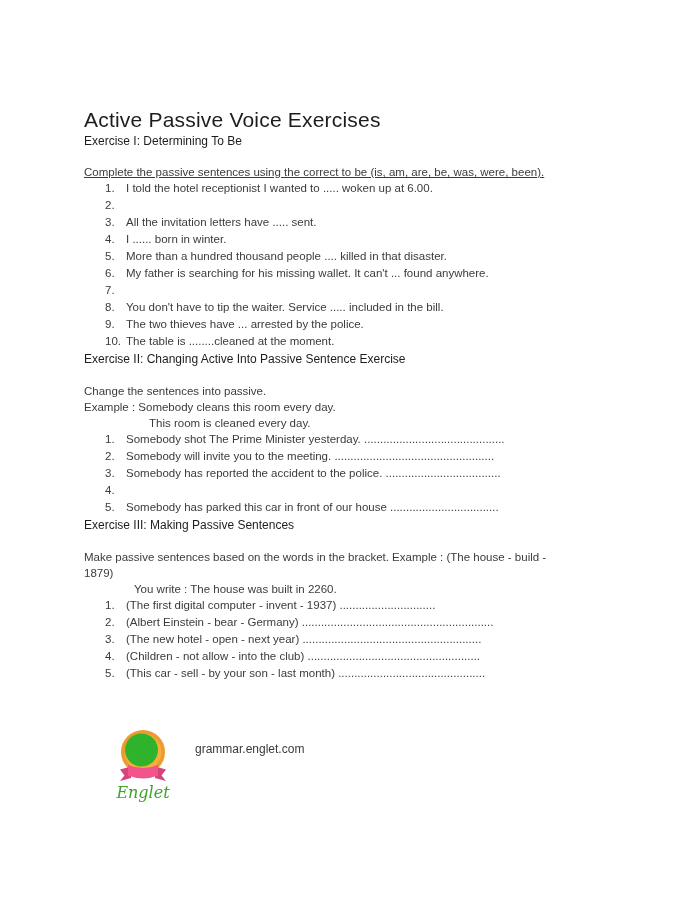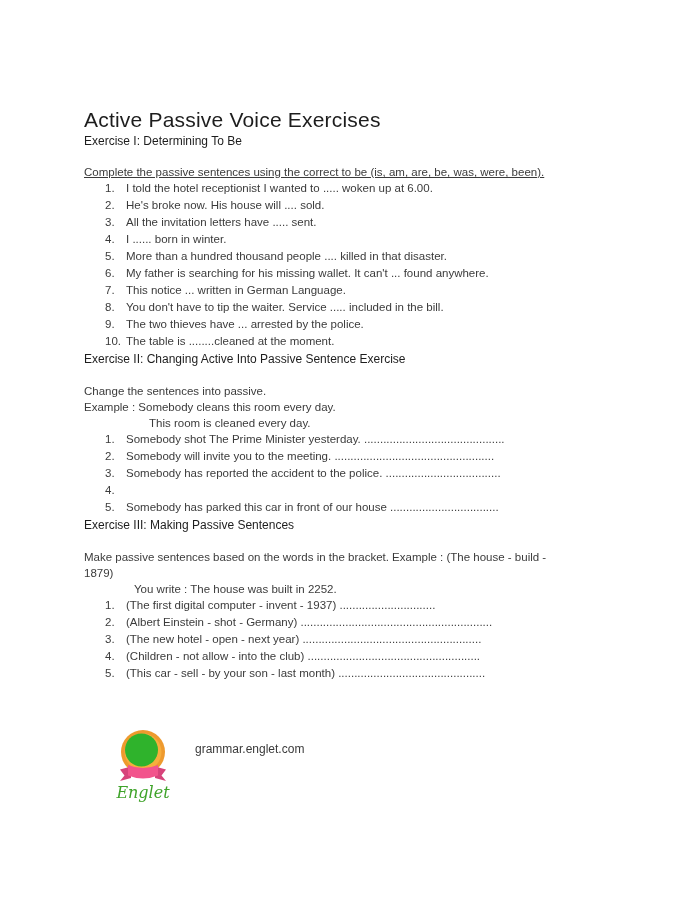--- a/index.html
+++ b/index.html
@@ -100,41 +100,39 @@
 
     <h2 class="sec-heading h2-1">Exercise I: Determining To Be</h2>
     <p class="intro-1">Complete the passive sentences using the correct to be (is, am, are, be, was, were, been).</p>
     <ol class="list list-1">
       <li>
           <span class="num">1.</span>
           <span class="txt">I told the hotel receptionist I wanted to ..... woken up at 6.00.</span>
         </li>
       <li>
           <span class="num">2.</span>
-          <span class="txt">He's broke now. His house will .... sold.</span>
         </li>
       <li>
           <span class="num">3.</span>
           <span class="txt">All the invitation letters have ..... sent.</span>
         </li>
       <li>
           <span class="num">4.</span>
           <span class="txt">I ...... born in winter.</span>
         </li>
       <li>
           <span class="num">5.</span>
           <span class="txt">More than a hundred thousand people .... killed in that disaster.</span>
         </li>
       <li>
           <span class="num">6.</span>
           <span class="txt">My father is searching for his missing wallet. It can't ... found anywhere.</span>
         </li>
       <li>
           <span class="num">7.</span>
-          <span class="txt">This notice ... written in German Language.</span>
         </li>
       <li>
           <span class="num">8.</span>
           <span class="txt">You don't have to tip the waiter. Service ..... included in the bill.</span>
         </li>
       <li>
           <span class="num">9.</span>
           <span class="txt">The two thieves have ... arrested by the police.</span>
         </li>
       <li>
@@ -165,29 +163,29 @@
         </li>
       <li>
           <span class="num">5.</span>
           <span class="txt">Somebody has parked this car in front of our house ..................................</span>
         </li>
     </ol>
 
     <h2 class="sec-heading h2-3">Exercise III: Making Passive Sentences</h2>
     <p class="p-top">Make passive sentences based on the words in the bracket. Example :  (The house - build -</p>
     <p class="intro3-b">1879)</p>
-    <p class="indent-3">You write :  The house was built in 2252.</p>
+    <p class="indent-3">You write :  The house was built in 2260.</p>
     <ol class="list list-3">
       <li>
           <span class="num">1.</span>
           <span class="txt">(The first digital computer - invent - 1937) ..............................</span>
         </li>
       <li>
           <span class="num">2.</span>
-          <span class="txt">(Albert Einstein - shot - Germany) ............................................................</span>
+          <span class="txt">(Albert Einstein - bear - Germany) ............................................................</span>
         </li>
       <li>
           <span class="num">3.</span>
           <span class="txt">(The new hotel - open - next year) ........................................................</span>
         </li>
       <li>
           <span class="num">4.</span>
           <span class="txt">(Children - not allow - into the club) ......................................................</span>
         </li>
       <li>

